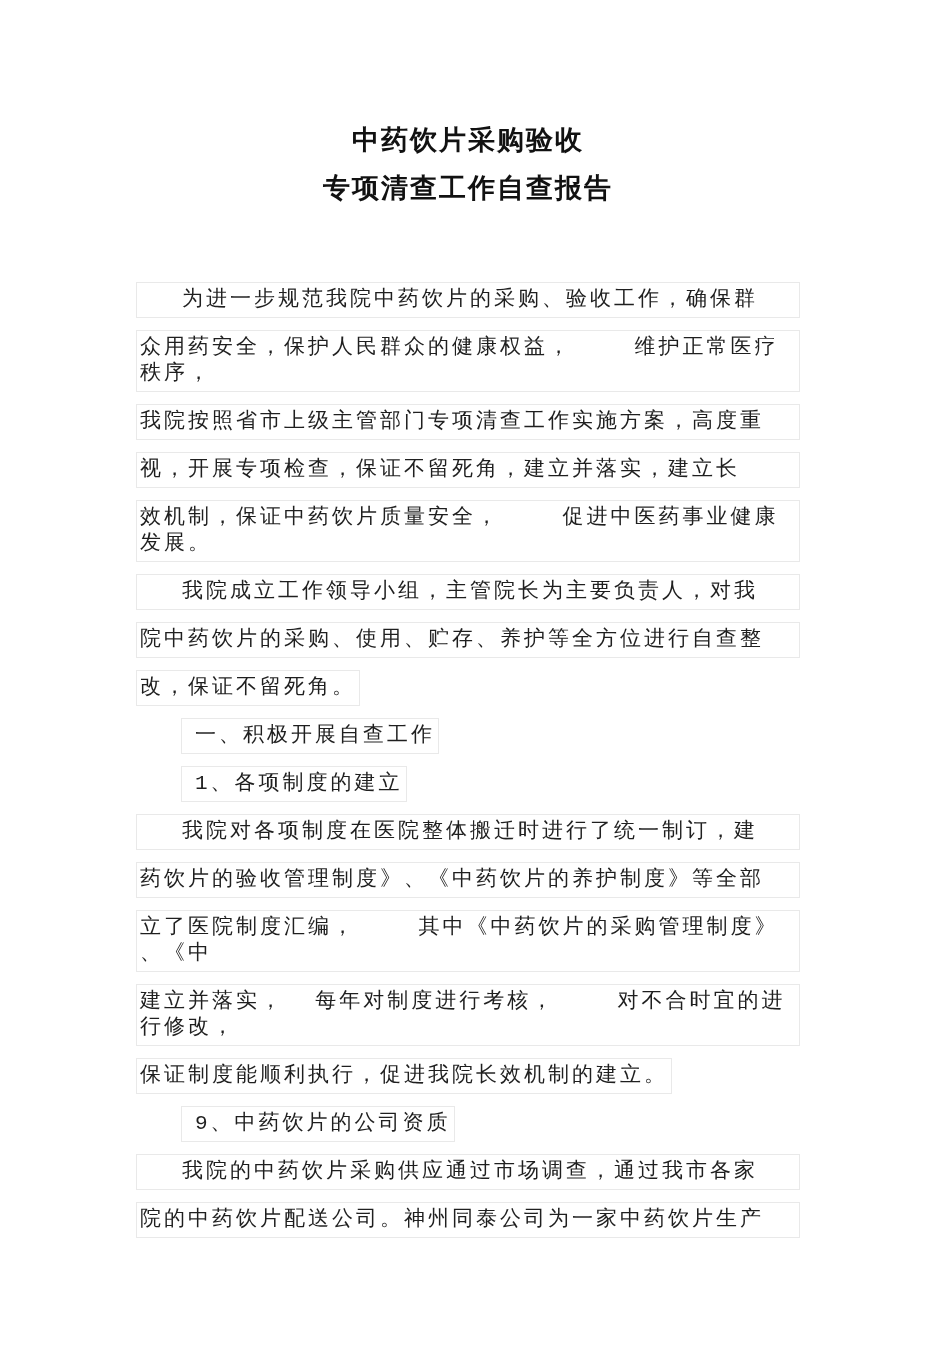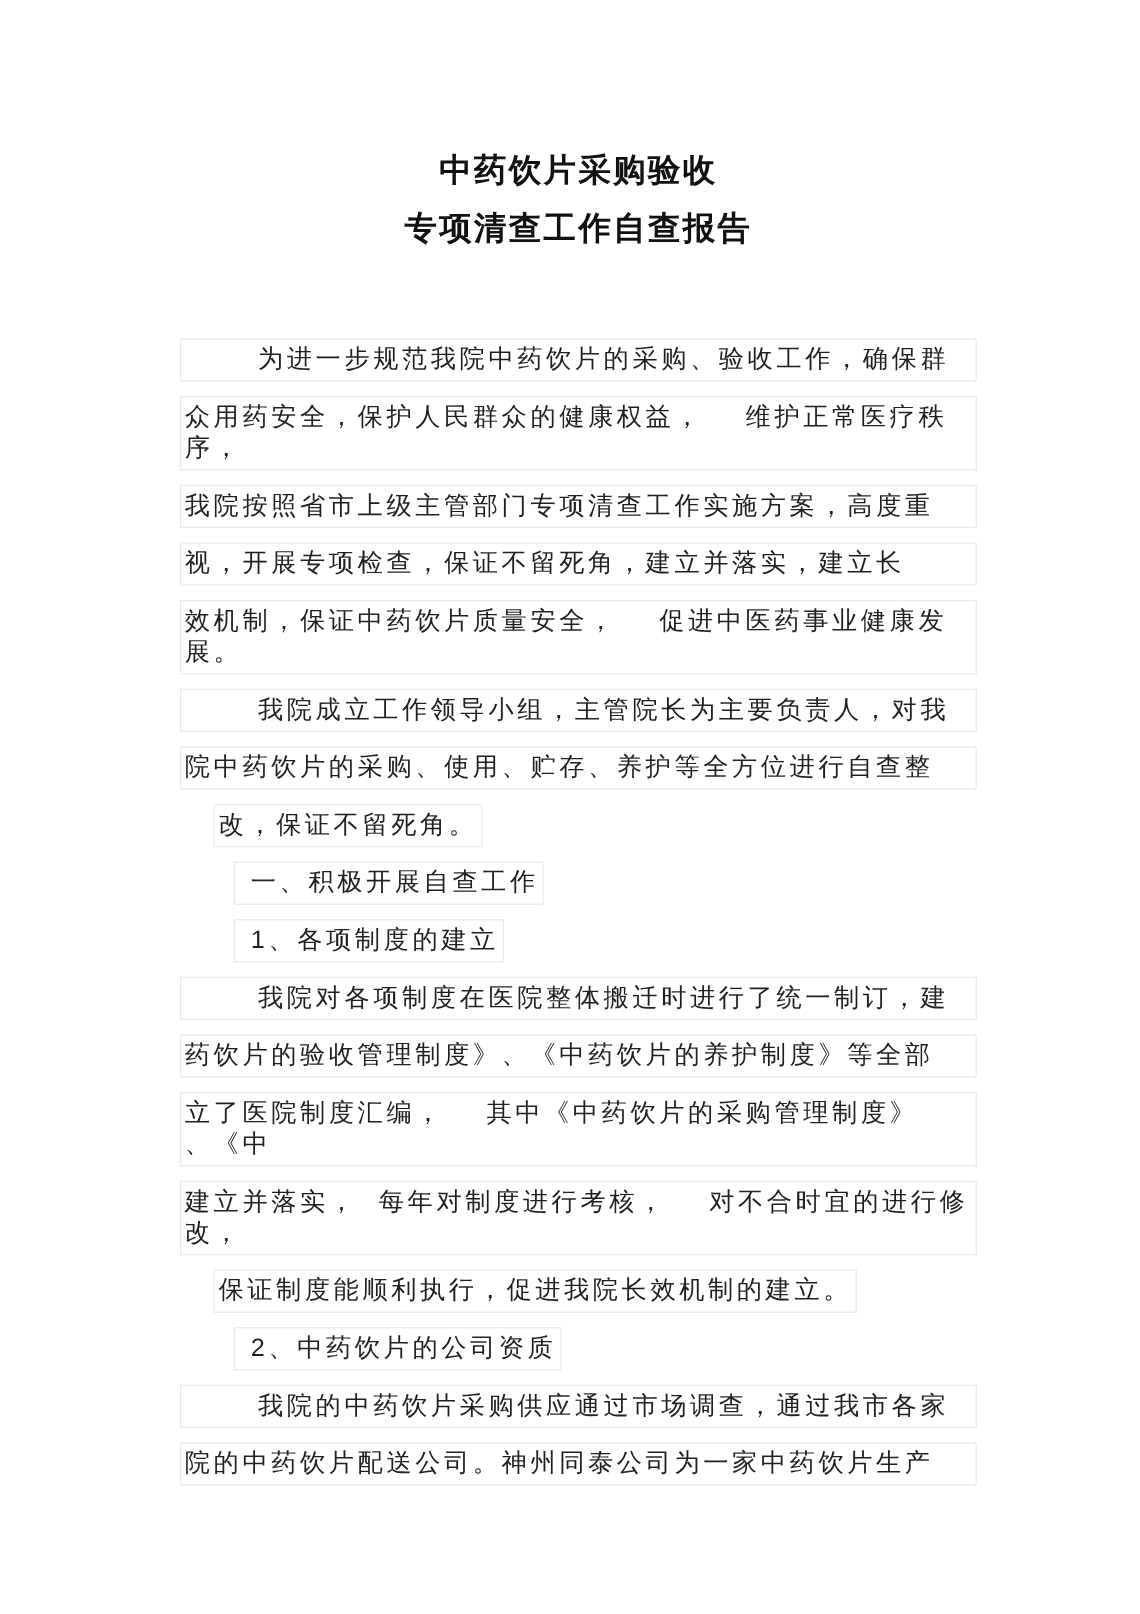--- a/index.html
+++ b/index.html
@@ -10,23 +10,24 @@
   .page {
     position: relative;
     width: 950px;
     height: 1345px;
     background: #ffffff;
     overflow: hidden;
     font-family: "Liberation Sans", "DejaVu Sans", sans-serif;
   }
   .content {
     position: absolute;
-    left: 150px;
+    left: 136px;
     top: 118px;
     width: 664px;
+    font-family: Liberation Mono, monospace;
   }
   .title-block {
     text-align: center;
     color: #111111;
   }
   .title-line {
     font-size: 27px;
     font-weight: 700;
     line-height: 48px;
     letter-spacing: 2px;
@@ -43,25 +44,23 @@
     font-size: 21px;
     line-height: 26px;
     letter-spacing: 3px;
     padding: 4px 3px;
     margin-bottom: 12px;
     white-space: pre-wrap;
     color: #1f1f1f;
   }
   .line.fit {
     display: inline-block;
-    margin-left: 28px;
   }
   .line.indent {
     padding-left: 45px;
-    text-align: center;
   }
   .line.fit.indent {
     padding-left: 13px;
     margin-left: 45px;
   }
   
   .row { display: block; }
 </style>
 </head>
 <body>
@@ -105,21 +104,21 @@
       <div class="row">
           <div class="line">药饮片的验收管理制度》、《中药饮片的养护制度》等全部</div>
         </div>
       <div class="row">
           <div class="line">立了医院制度汇编，    其中《中药饮片的采购管理制度》    、《中</div>
         </div>
       <div class="row">
           <div class="line">建立并落实，  每年对制度进行考核，    对不合时宜的进行修改，</div>
         </div>
       <div class="row"><div class="line fit">保证制度能顺利执行，促进我院长效机制的建立。</div></div>
-      <div class="row"><div class="line fit indent">2、中药饮片的公司资质</div></div>
+      <div class="row"><div class="line fit indent">9、中药饮片的公司资质</div></div>
       <div class="row">
           <div class="line indent">我院的中药饮片采购供应通过市场调查，通过我市各家</div>
         </div>
       <div class="row">
           <div class="line">院的中药饮片配送公司。神州同泰公司为一家中药饮片生产</div>
         </div>
     </div>
 
   </div>
 </div>

